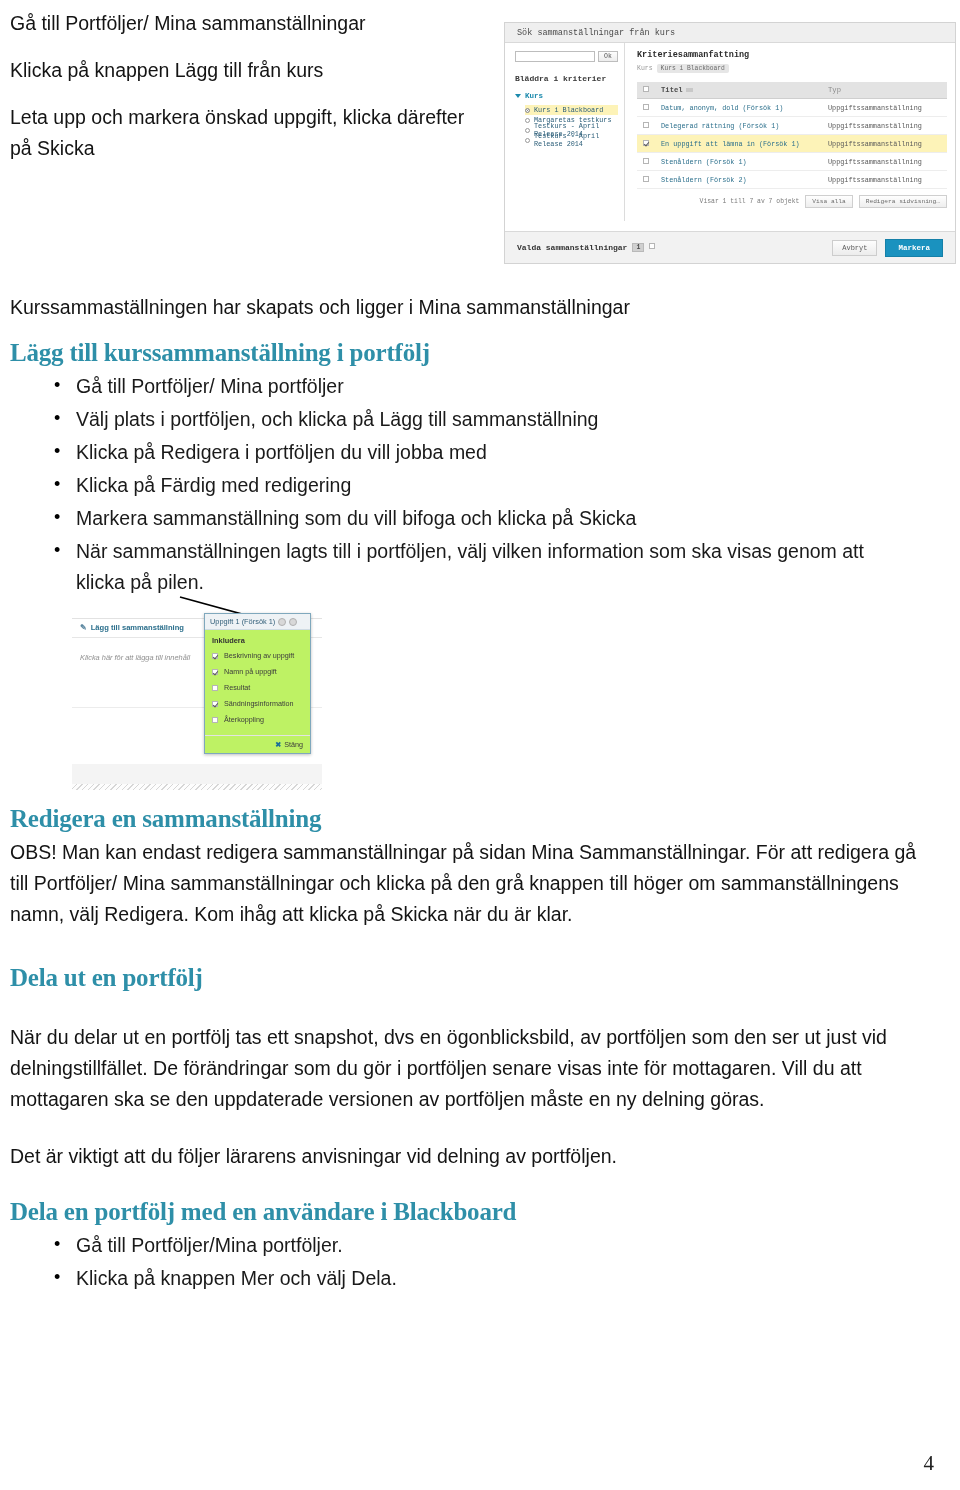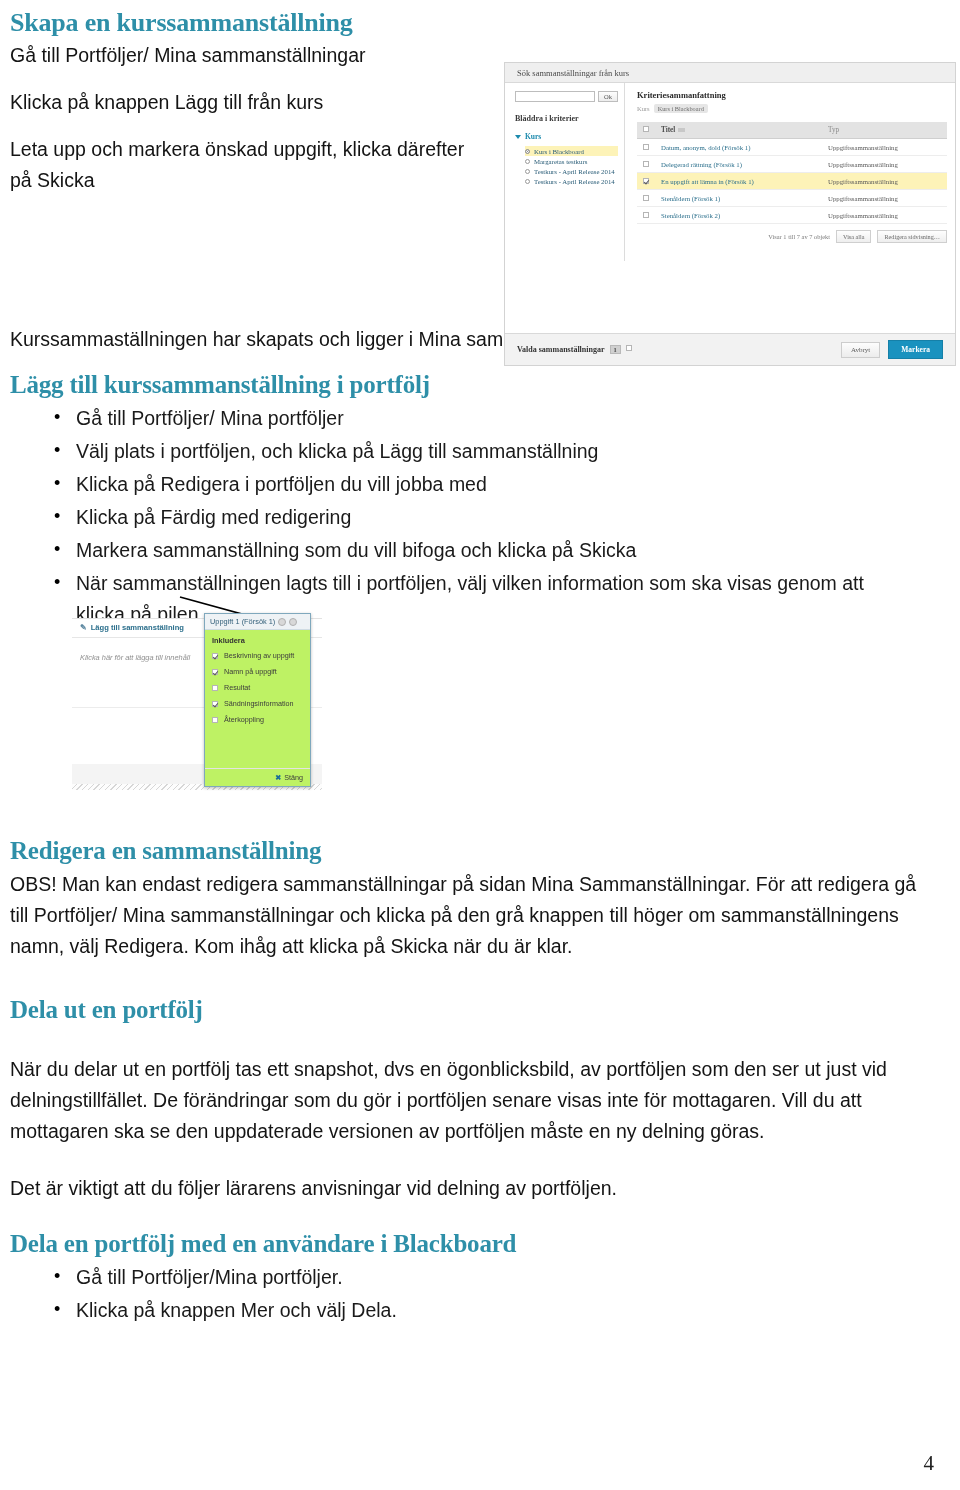--- a/index.html
+++ b/index.html
@@ -55,28 +55,27 @@
     top: -1px;
     font-size: 18px;
     color: #000;
   }
   ul.bullets li.wrap { padding-right: 20px; }
 
   
   .shot1 {
     position: absolute;
     left: 504px; top: 22px;
-    width: 452px; height: 304px;
+    width: 452px; height: 242px;
     background: #ffffff;
     border: 1px solid #d3d3d3;
-    font-family: Liberation Serif, serif;
+    font-family: Liberation Mono, monospace;
     font-size: 7px;
     color: #3b3b3b;
     overflow: hidden;
-    margin-top: 40px;
   }
   .s1-titlebar {
     height: 20px;
     background: #efefef;
     border-bottom: 1px solid #d9d9d9;
     display: flex; align-items: center;
     padding-left: 12px;
     font-size: 8.5px;
     color: #4a4a4a;
   }
@@ -157,36 +156,35 @@
     box-shadow: 0 1px 3px rgba(0,0,0,.25);
   }
   .popup-head{
     background:#eef2f5; padding:3px 5px; font-size:7.4px; color:#34607a;
     display:flex; align-items:center; gap:3px; border-bottom:1px solid #cfdbe3;
   }
   .round-ico{ width:8px;height:8px;border-radius:50%;background:#d8d8d8;border:1px solid #b0b0b0; display:inline-block;}
   .popup-body{ padding:6px 7px 4px 7px; }
   .popup-title{ font-weight:bold; font-size:7.4px; color:#333; margin-bottom:6px;}
   .popup-row{ display:flex; align-items:center; gap:6px; margin-bottom:7px; font-size:7.2px; color:#3c3c3c;}
-  .popup-foot{ border-top:1px solid #e3e3e3; padding:4px 7px; text-align:right; font-size:7.2px; color:#3c3c3c;margin-top:33px;}
+  .popup-foot{ border-top:1px solid #e3e3e3; padding:4px 7px; text-align:right; font-size:7.2px; color:#3c3c3c;}
   .x-mark{ color:#1a6d99; font-weight:bold; margin-right:3px;}
 
   .arrow-svg{ position:absolute; left:176px; top:592px; width:130px; height:42px; }
 
   .page-num{
     position:absolute; right:26px; bottom:14px;
     font-family:"Liberation Serif", serif; font-size:21px; color:#222;
   }
 </style>
 </head>
 <body>
 
 <div class="page">
 
-  <h1 class="doc-h">Skapa en kurssammanställning</h1>
   <p class="body-t">Gå till Portföljer/ Mina sammanställningar</p>
   <div class="gap-sm"></div>
   <p class="body-t">Klicka på knappen Lägg till från kurs</p>
   <div class="gap-sm"></div>
   <p class="body-t" style="max-width:460px">Leta upp och markera önskad uppgift, klicka därefter på Skicka</p>
 
   <div style="height:128px"></div>
 
   <p class="body-t">Kurssammaställningen har skapats och ligger i Mina sammanställningar</p>
   <div class="gap-sm"></div>

